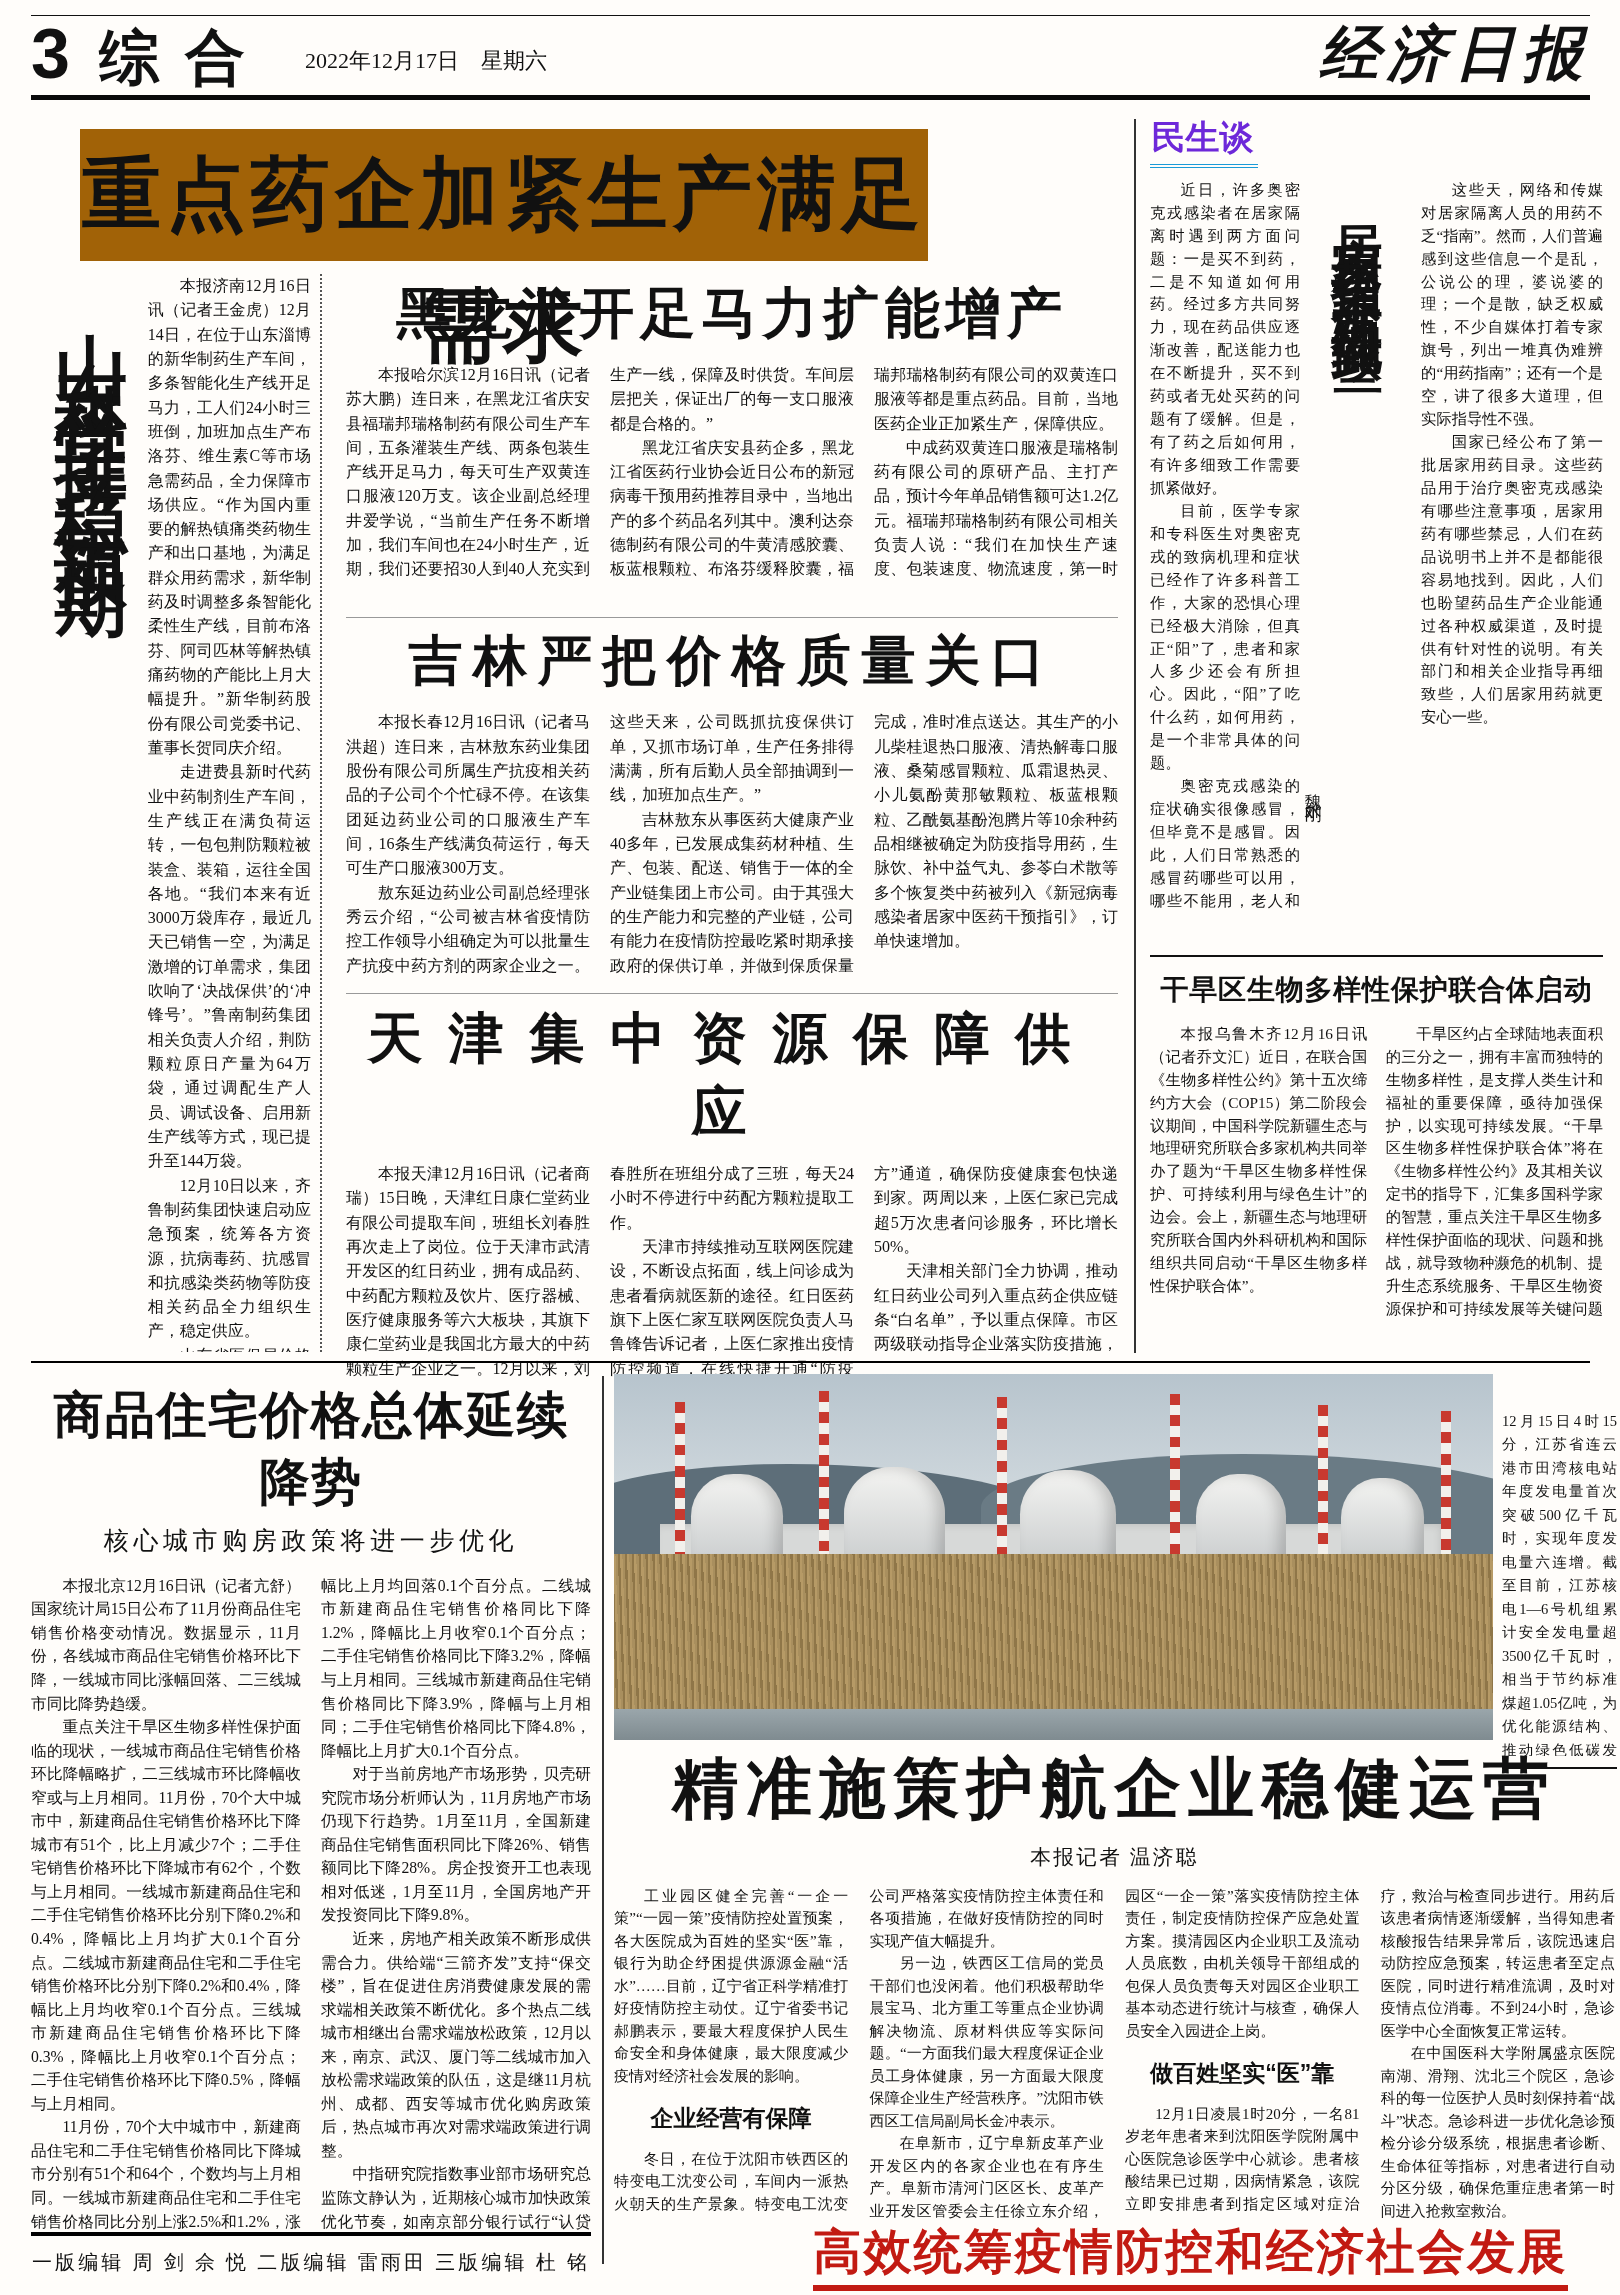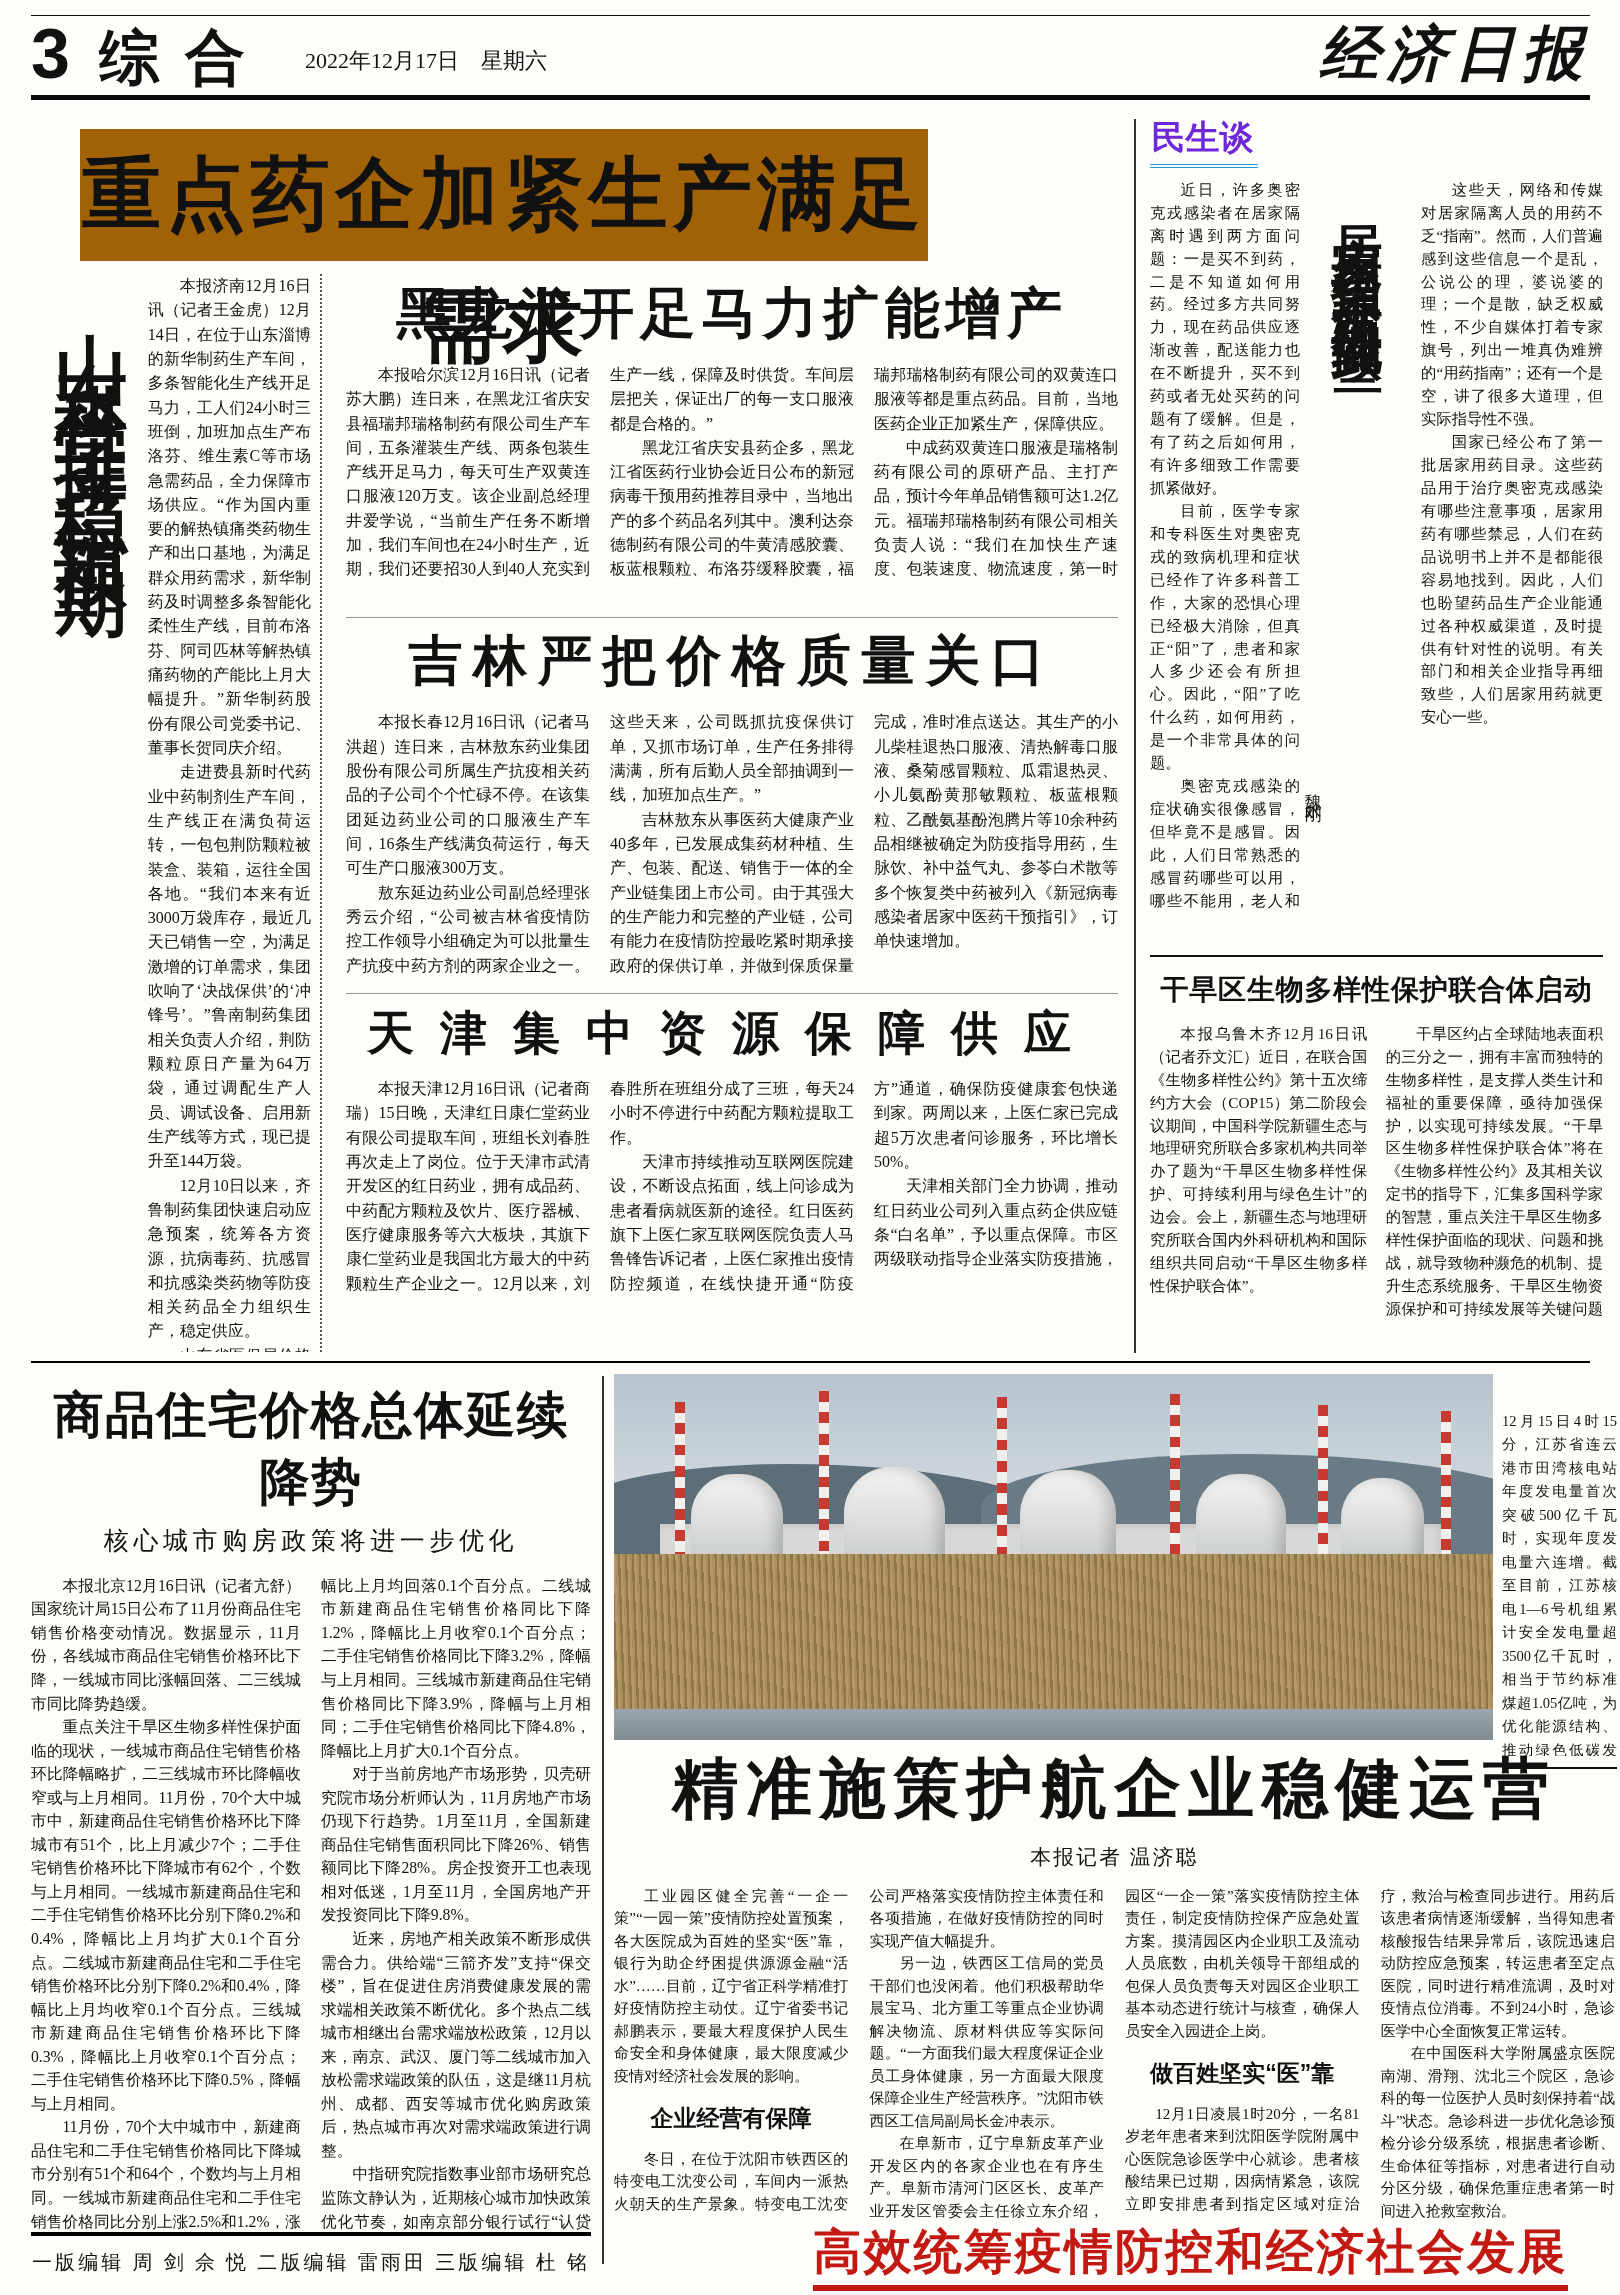--- a/index.html
+++ b/index.html
@@ -20,21 +20,21 @@
   
   #shandong{left:42px;top:274px;width:269px;height:1078px;display:flex;border-right:2.3px dotted #555;padding-right:9.2px;}
   #sd-head{writing-mode:vertical-rl;font-size:73px;font-weight:900;letter-spacing:26px;width:98px;line-height:98px;}
   #sd-body{flex:1;margin-left:7.7px;overflow:hidden;}
   .body p{margin:0;text-indent:2em;text-align:justify;font-size:16px;line-height:1.52;}
   
   #center{left:346px;top:269px;width:772px;height:1082px;}
   .c-art h2{margin:3.1px 0 12.2px 0;text-align:center;font-weight:900;}
   #hlj h2{font-size:55px;letter-spacing:6.1px;}
   #jl h2{font-size:54px;letter-spacing:10.7px;}
-  #tj h2{font-size:47px;letter-spacing:26px;}
+  #tj h2{font-size:55px;letter-spacing:26px;}
   .cols3{column-count:3;column-gap:20px;overflow:hidden;}
   #hlj .cols3{height:243px;}
   #jl .cols3{height:272px;}
   #tj .cols3{height:230px;}
   .c-art{padding-top:4.6px;}
   #jl,#tj{border-top:0.8px solid #999;margin-top:10.7px;}
   
   #v-rule-right{left:1134px;top:119px;width:1.5px;height:1234px;background:#333;}
   #minsheng{left:1150px;top:115px;width:453px;height:833px;}
   #ms-label{display:inline-block;color:#6d28d9;font-size:34px;font-weight:900;

